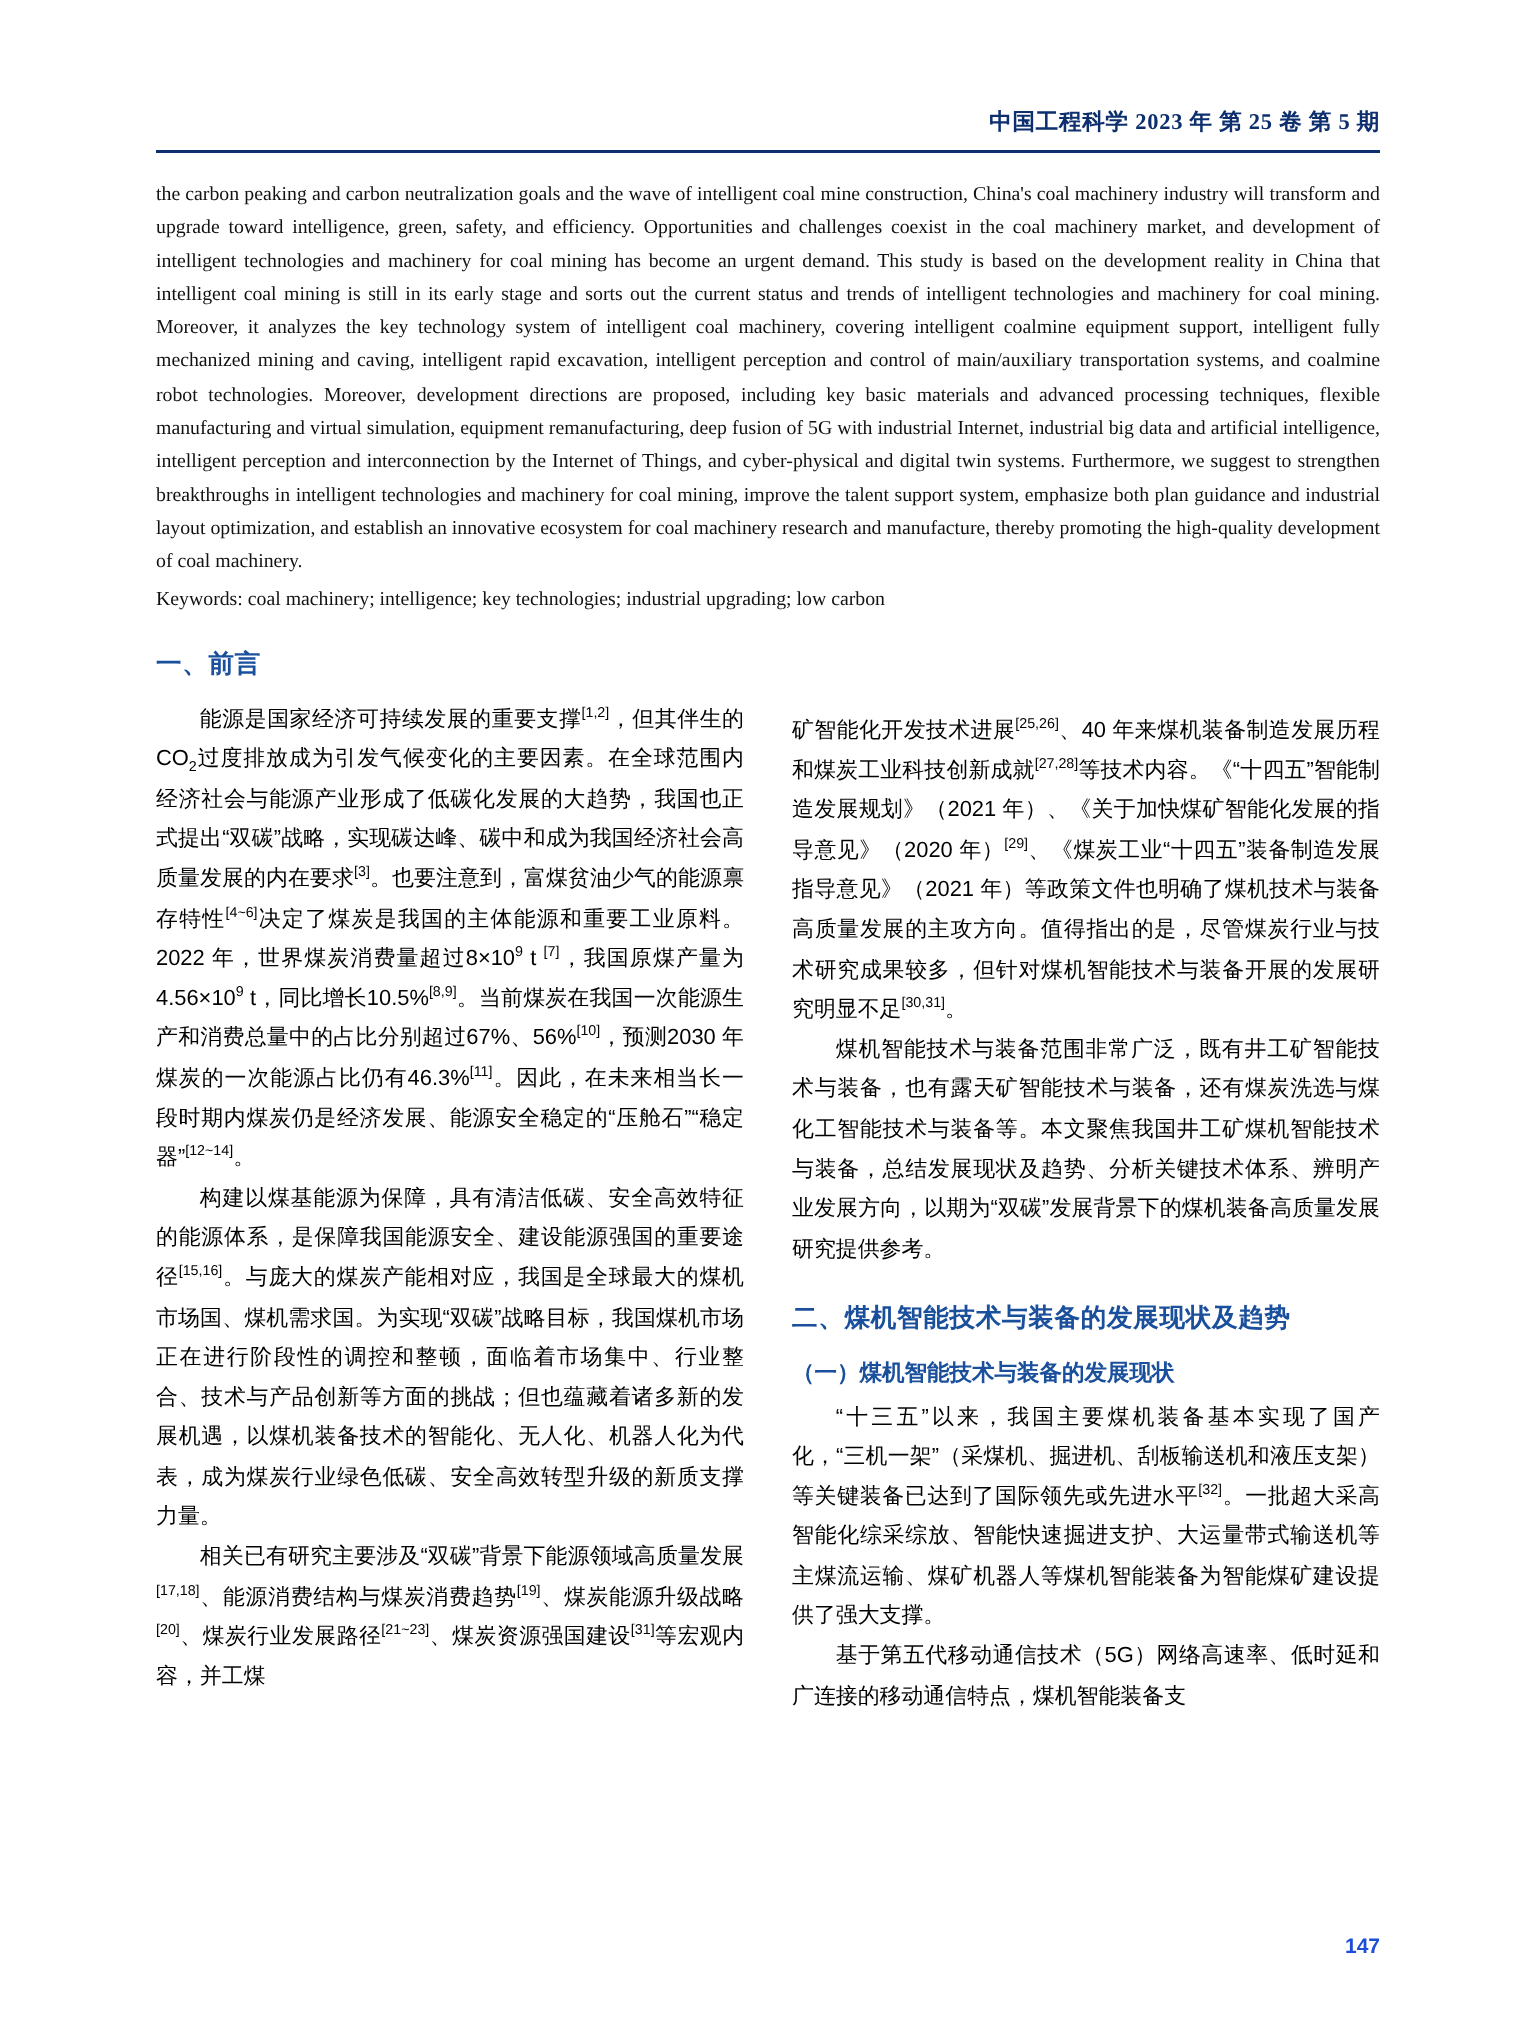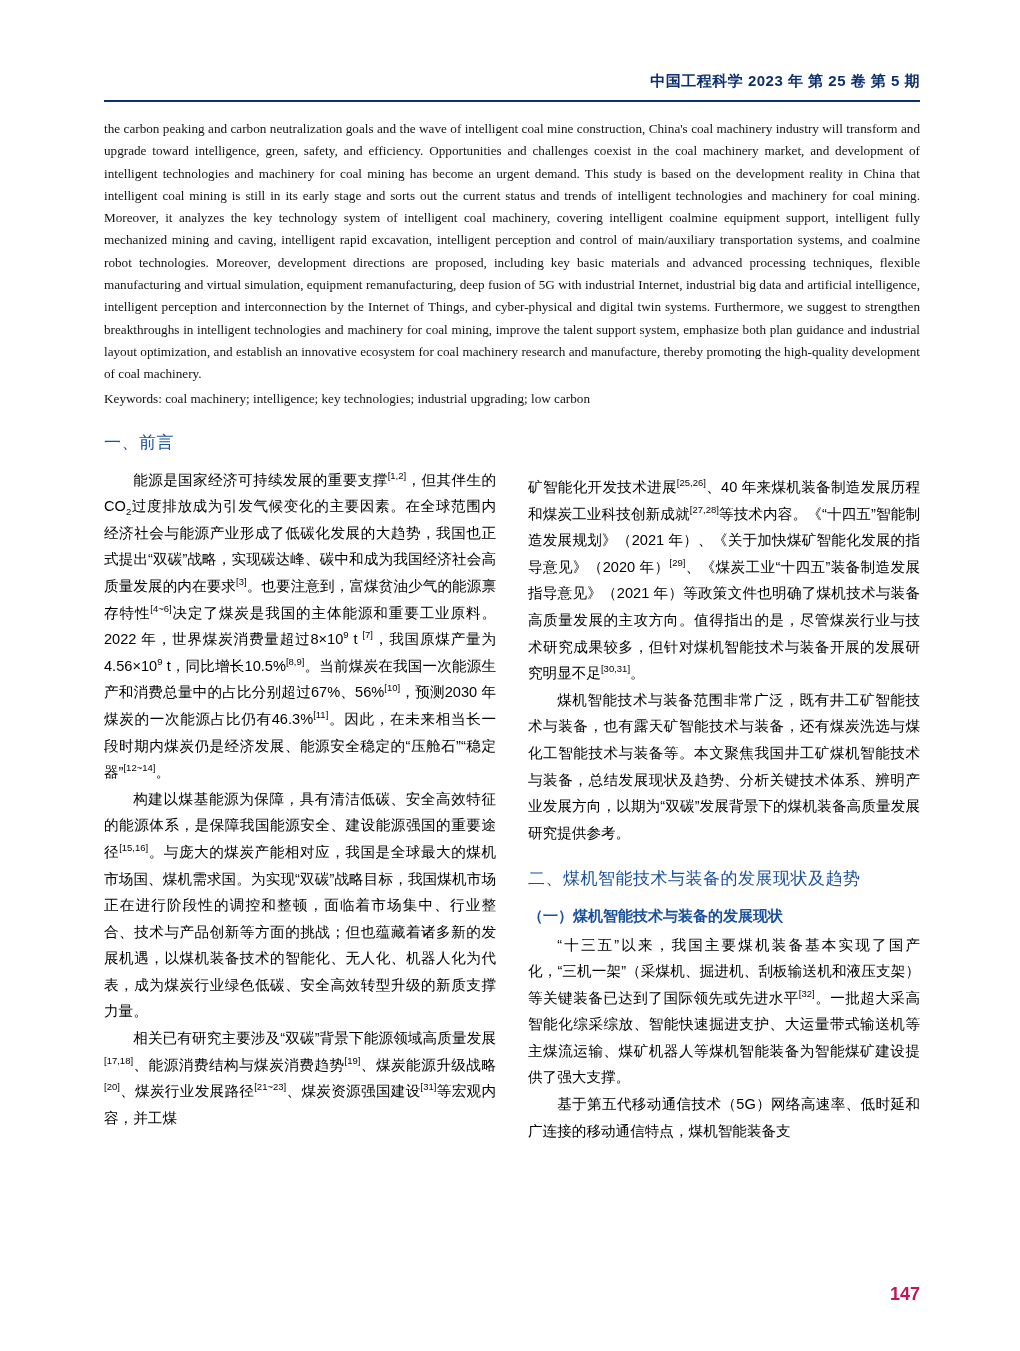--- a/index.html
+++ b/index.html
@@ -23,21 +23,21 @@
     padding: 0;
   }
 
   
   .header {
     position: absolute;
     left: 104px;
     top: 72px;
     width: 816px;
     text-align: right;
-    font-family: Liberation Sans, sans-serif;
+    font-family: Liberation Serif, serif;
     font-size: 15px;
     letter-spacing: 0.5px;
     color: #0d2f6e;
     font-weight: 700;
   }
   .header-rule {
     position: absolute;
     left: 104px;
     top: 100px;
     width: 816px;
@@ -73,21 +73,21 @@
     line-height: 26.6px;
     text-align: justify;
     color: #000;
   }
   .col-left  { left: 104px; }
   .col-right { left: 528px; margin-top: 44px; }
 
   .h1 {
     font-family: "Liberation Sans", sans-serif;
     font-size: 17px;
-    font-weight: 400;
+    font-weight: 700;
     color: #1a4f9c;
     margin: 0 0 10px 0;
     letter-spacing: 0.5px;
   }
   .h1.sec2 {
     margin-top: 20px;
     margin-bottom: 8px;
   }
   .h2 {
     font-family: "Liberation Sans", sans-serif;
@@ -116,23 +116,23 @@
     vertical-align: sub;
     line-height: 0;
   }
 
   
   .folio {
     position: absolute;
     right: 100px;
     bottom: 46px;
     font-family: "Liberation Sans", sans-serif;
-    font-size: 18px;
+    font-size: 14px;
     font-weight: 700;
-    color: #be185d;
+    color: #1d4ed8;
   }
 </style>
 </head>
 <body>
 
 <div class="page">
 
   <div class="header">中国工程科学 2023 年 第 25 卷 第 5 期</div>
   <div class="header-rule"></div>
 

